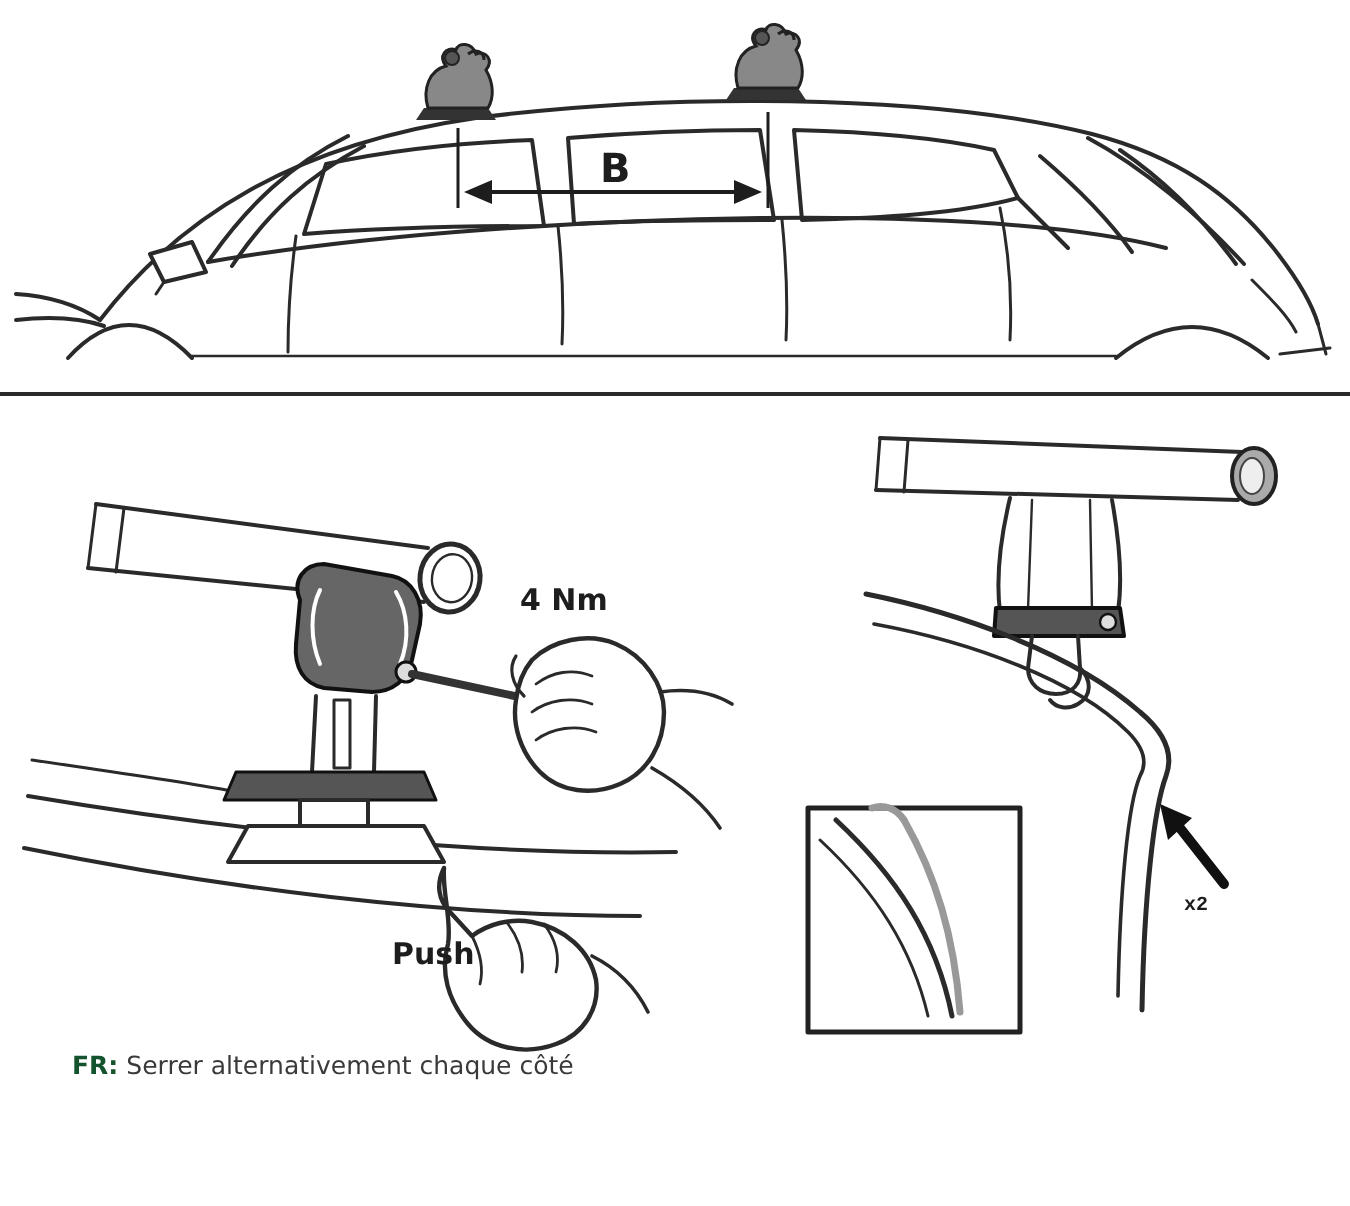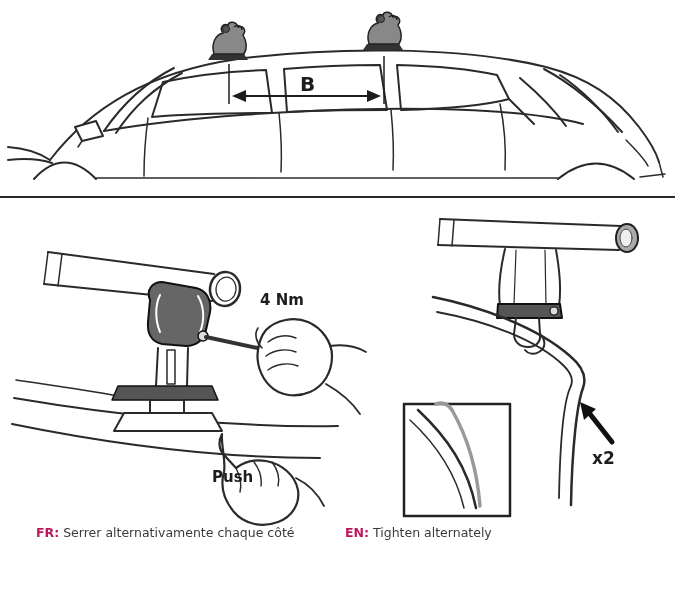--- a/index.html
+++ b/index.html
@@ -12,34 +12,34 @@
   }
   .sheet svg{position:absolute;left:0;top:0;}
   .overlay-label{
     position:absolute;
     color:#1d1d1d;
     font-weight:bold;
     white-space:nowrap;
   }
   .label-b{left:300px;top:72px;font-size:20px;}
   .label-torque{left:260px;top:291px;font-size:15px;}
-  .label-push{left:212px;top:468px;font-size:15px;}
-  .label-x2{left:592px;top:448px;font-size:17px;}
+  .label-push{left:196px;top:468px;font-size:15px;}
+  .label-x2{left:592px;top:448px;font-size:10px;font-family:Liberation Mono, monospace;}
   .instructions{
     position:absolute;left:0;top:524px;width:675px;
     font-size:12.5px;color:#3a3a3a;
   }
   .instr-col{position:absolute;top:0;}
   .instr-col.left{left:36px;width:300px;}
   .instr-col.right{left:345px;width:300px;}
   .instr-row{
     line-height:18px;height:18px;
     white-space:nowrap;
   }
-  .instr-row .lang{font-weight:bold;color:#be185d;margin-right:4px;}
+  .instr-row .lang{font-weight:bold;color:#14532d;margin-right:4px;}
   .instr-row.highlight{
     background:#d4d4d4;
     border-radius:4px;
     display:inline-block;
     padding:1px 6px;
     margin-left:-6px;
     margin-top:2px;
   }
 </style>
 </head>
@@ -198,23 +198,20 @@
   </svg>
 
   <div class="overlay-label label-b">B</div>
   <div class="overlay-label label-torque">4 Nm</div>
   <div class="overlay-label label-push">Push</div>
   <div class="overlay-label label-x2">x2</div>
 
   <div class="instructions">
     <div class="instr-col left">
       <div class="instr-row">
-        <span class="lang">FR:</span><span>Serrer alternativamente chaque côté</span>
+        <span class="lang">FR:</span><span>Serrer alternativement chaque côté</span>
       </div>
     </div>
     <div class="instr-col right">
-      <div class="instr-row">
-        <span class="lang">EN:</span><span>Tighten alternately</span>
-      </div>
     </div>
   </div>
 
 </div>
 
 </body></html>

